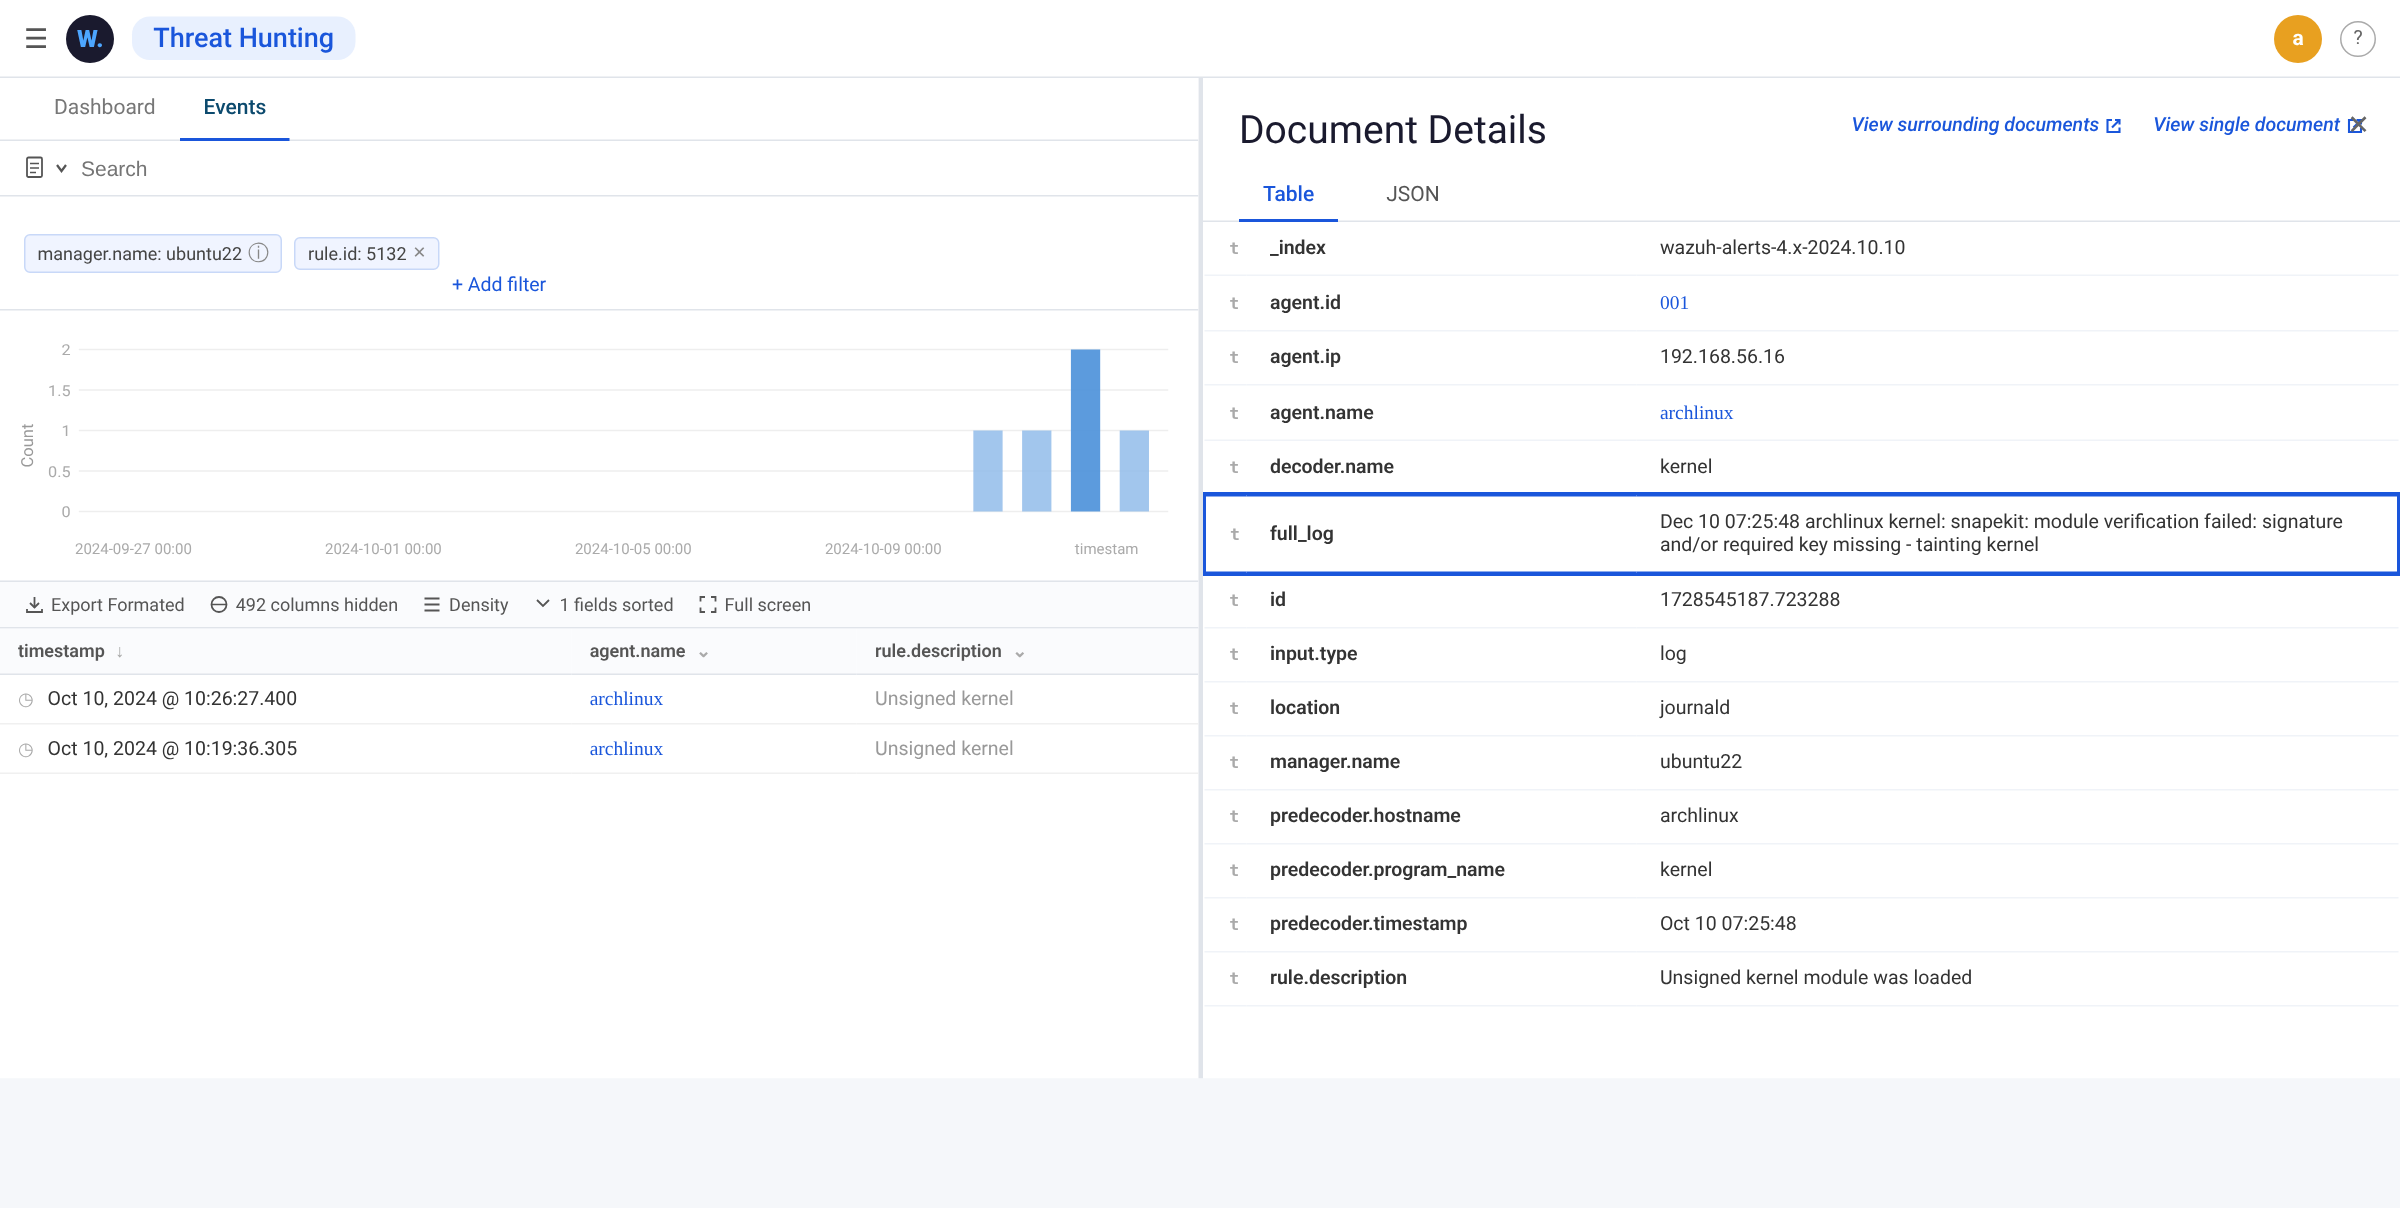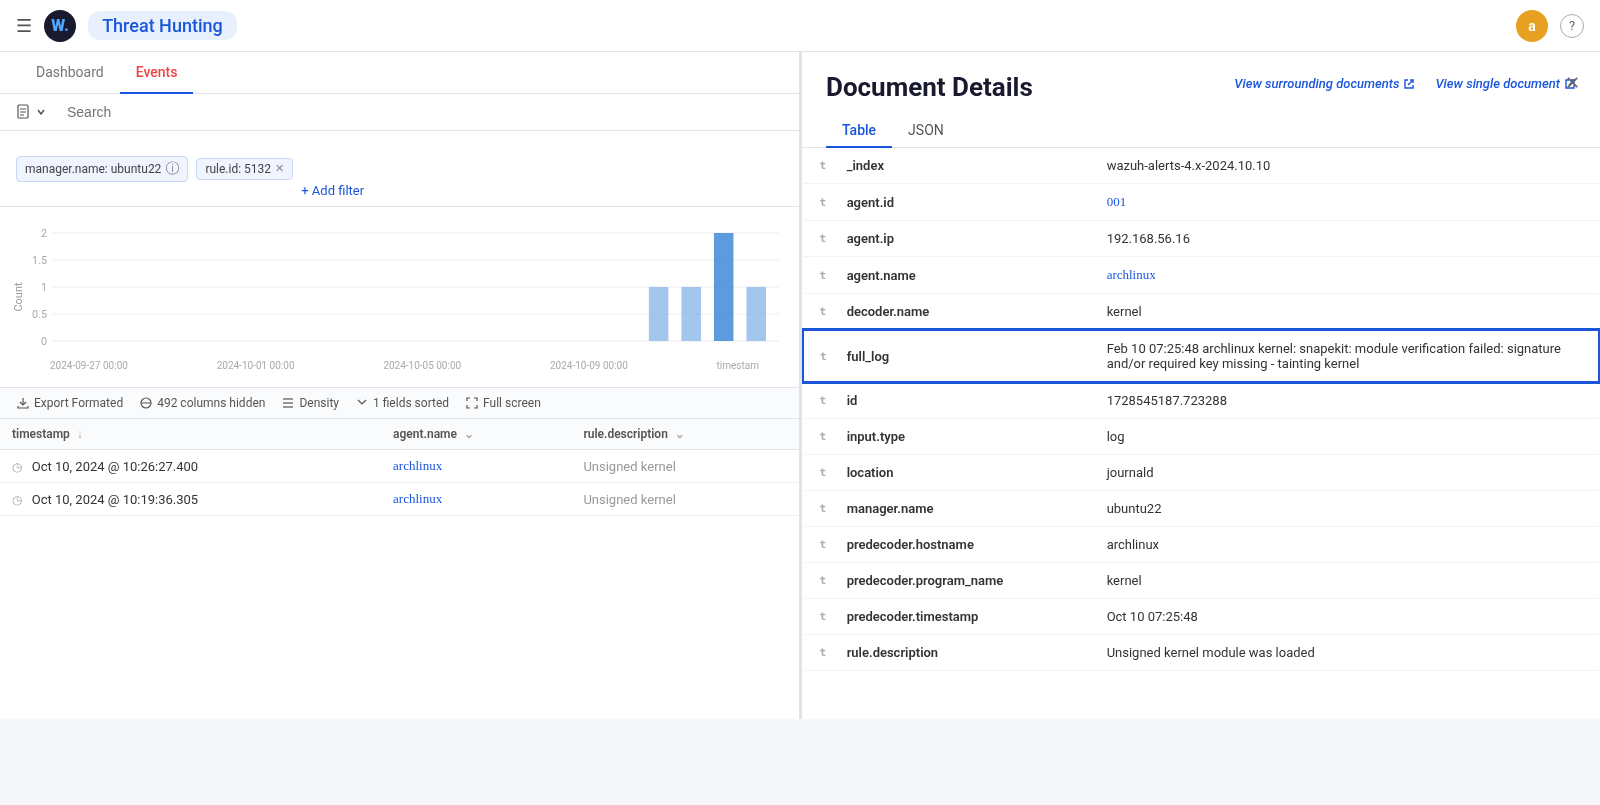--- a/index.html
+++ b/index.html
@@ -44,34 +44,33 @@
 
     
     .subnav {
       display: flex; border-bottom: 1px solid #e0e4ea; padding: 0 20px;
       background: #fff;
     }
     .subnav-item {
       padding: 12px 16px; font-size: 14px; color: #777; cursor: pointer;
       border-bottom: 2px solid transparent; margin-bottom: -1px;
     }
-    .subnav-item.active { color: #ef4444; border-bottom-color: #1a56db; font-weight: 500; }
+    .subnav-item.active { color: #0c4a6e; border-bottom-color: #1a56db; font-weight: 500; }
 
     
     .search-bar {
       display: flex; align-items: center; padding: 10px 16px; gap: 8px;
       border-bottom: 1px solid #e0e4ea;
     }
     .search-icon-box {
       display: flex; align-items: center; gap: 4px; color: #555; cursor: pointer;
     }
     .search-input {
       flex: 1; border: none; outline: none; font-size: 14px; color: #333;
       background: transparent;
-      margin-left: 13px;
     }
 
     
     .filters-row {
       display: flex; align-items: center; padding: 8px 16px; gap: 8px;
       border-bottom: 1px solid #e0e4ea; flex-wrap: wrap;
     }
     .filter-tag {
       display: flex; align-items: center; gap: 4px; background: #f0f4ff;
       border: 1px solid #c8d8f8; border-radius: 4px; padding: 3px 8px;
@@ -122,36 +121,36 @@
 
     
     .right-panel {
       width: 800px; flex-shrink: 0; background: #fff;
       border-left: 2px solid #e0e4ea; display: flex; flex-direction: column;
       overflow: hidden; position: relative;
     }
     .doc-header {
       padding: 20px 24px 0; display: flex; align-items: flex-start; gap: 16px;
     }
-    .doc-title { font-size: 26px; font-weight: 700; color: #1a1a2e; flex: 1; }
+    .doc-title { font-size: 26px; font-weight: 400; color: #1a1a2e; flex: 1; }
     .doc-actions { display: flex; gap: 20px; align-items: flex-start; padding-top: 4px; }
     .doc-action-link {
       color: #1a56db; font-size: 13px; font-weight: 500; cursor: pointer;
       display: flex; align-items: center; gap: 4px; text-align: center;
       line-height: 1.3;
       font-style: italic;
     }
     .close-btn {
       position: absolute; top: 16px; right: 16px; background: none; border: none;
       font-size: 18px; color: #666; cursor: pointer; padding: 4px;
     }
 
     
     .doc-tabs {
-      display: flex; padding: 12px 24px 0; border-bottom: 1px solid #e0e4ea; gap: 0;
+      display: flex; padding: 12px 24px 0; border-bottom: 1px solid #e0e4ea; gap: 16px;
     }
     .doc-tab {
       padding: 8px 16px; font-size: 14px; color: #555; cursor: pointer;
       border-bottom: 2px solid transparent; margin-bottom: -1px;
     }
     .doc-tab.active { color: #1a56db; border-bottom-color: #1a56db; font-weight: 500; }
 
     
     .doc-table-wrap { flex: 1; overflow-y: auto; }
     .doc-table { width: 100%; border-collapse: collapse; }
@@ -404,21 +403,21 @@
               <td class="field-value link-blue">archlinux</td>
             </tr>
             <tr>
               <td class="field-type">t</td>
               <td class="field-name">decoder.name</td>
               <td class="field-value">kernel</td>
             </tr>
             <tr class="highlight-row" style="outline: rgb(26, 86, 219) solid 2px;">
               <td class="field-type">t</td>
               <td class="field-name">full_log</td>
-              <td class="field-value">Feb 10 07:25:48 archlinux kernel: snapekit: module verification failed: signature and/or required key missing - tainting kernel</td>
+              <td class="field-value">Dec 10 07:25:48 archlinux kernel: snapekit: module verification failed: signature and/or required key missing - tainting kernel</td>
             </tr>
             <tr>
               <td class="field-type">t</td>
               <td class="field-name">id</td>
               <td class="field-value">1728545187.723288</td>
             </tr>
             <tr>
               <td class="field-type">t</td>
               <td class="field-name">input.type</td>
               <td class="field-value">log</td>

